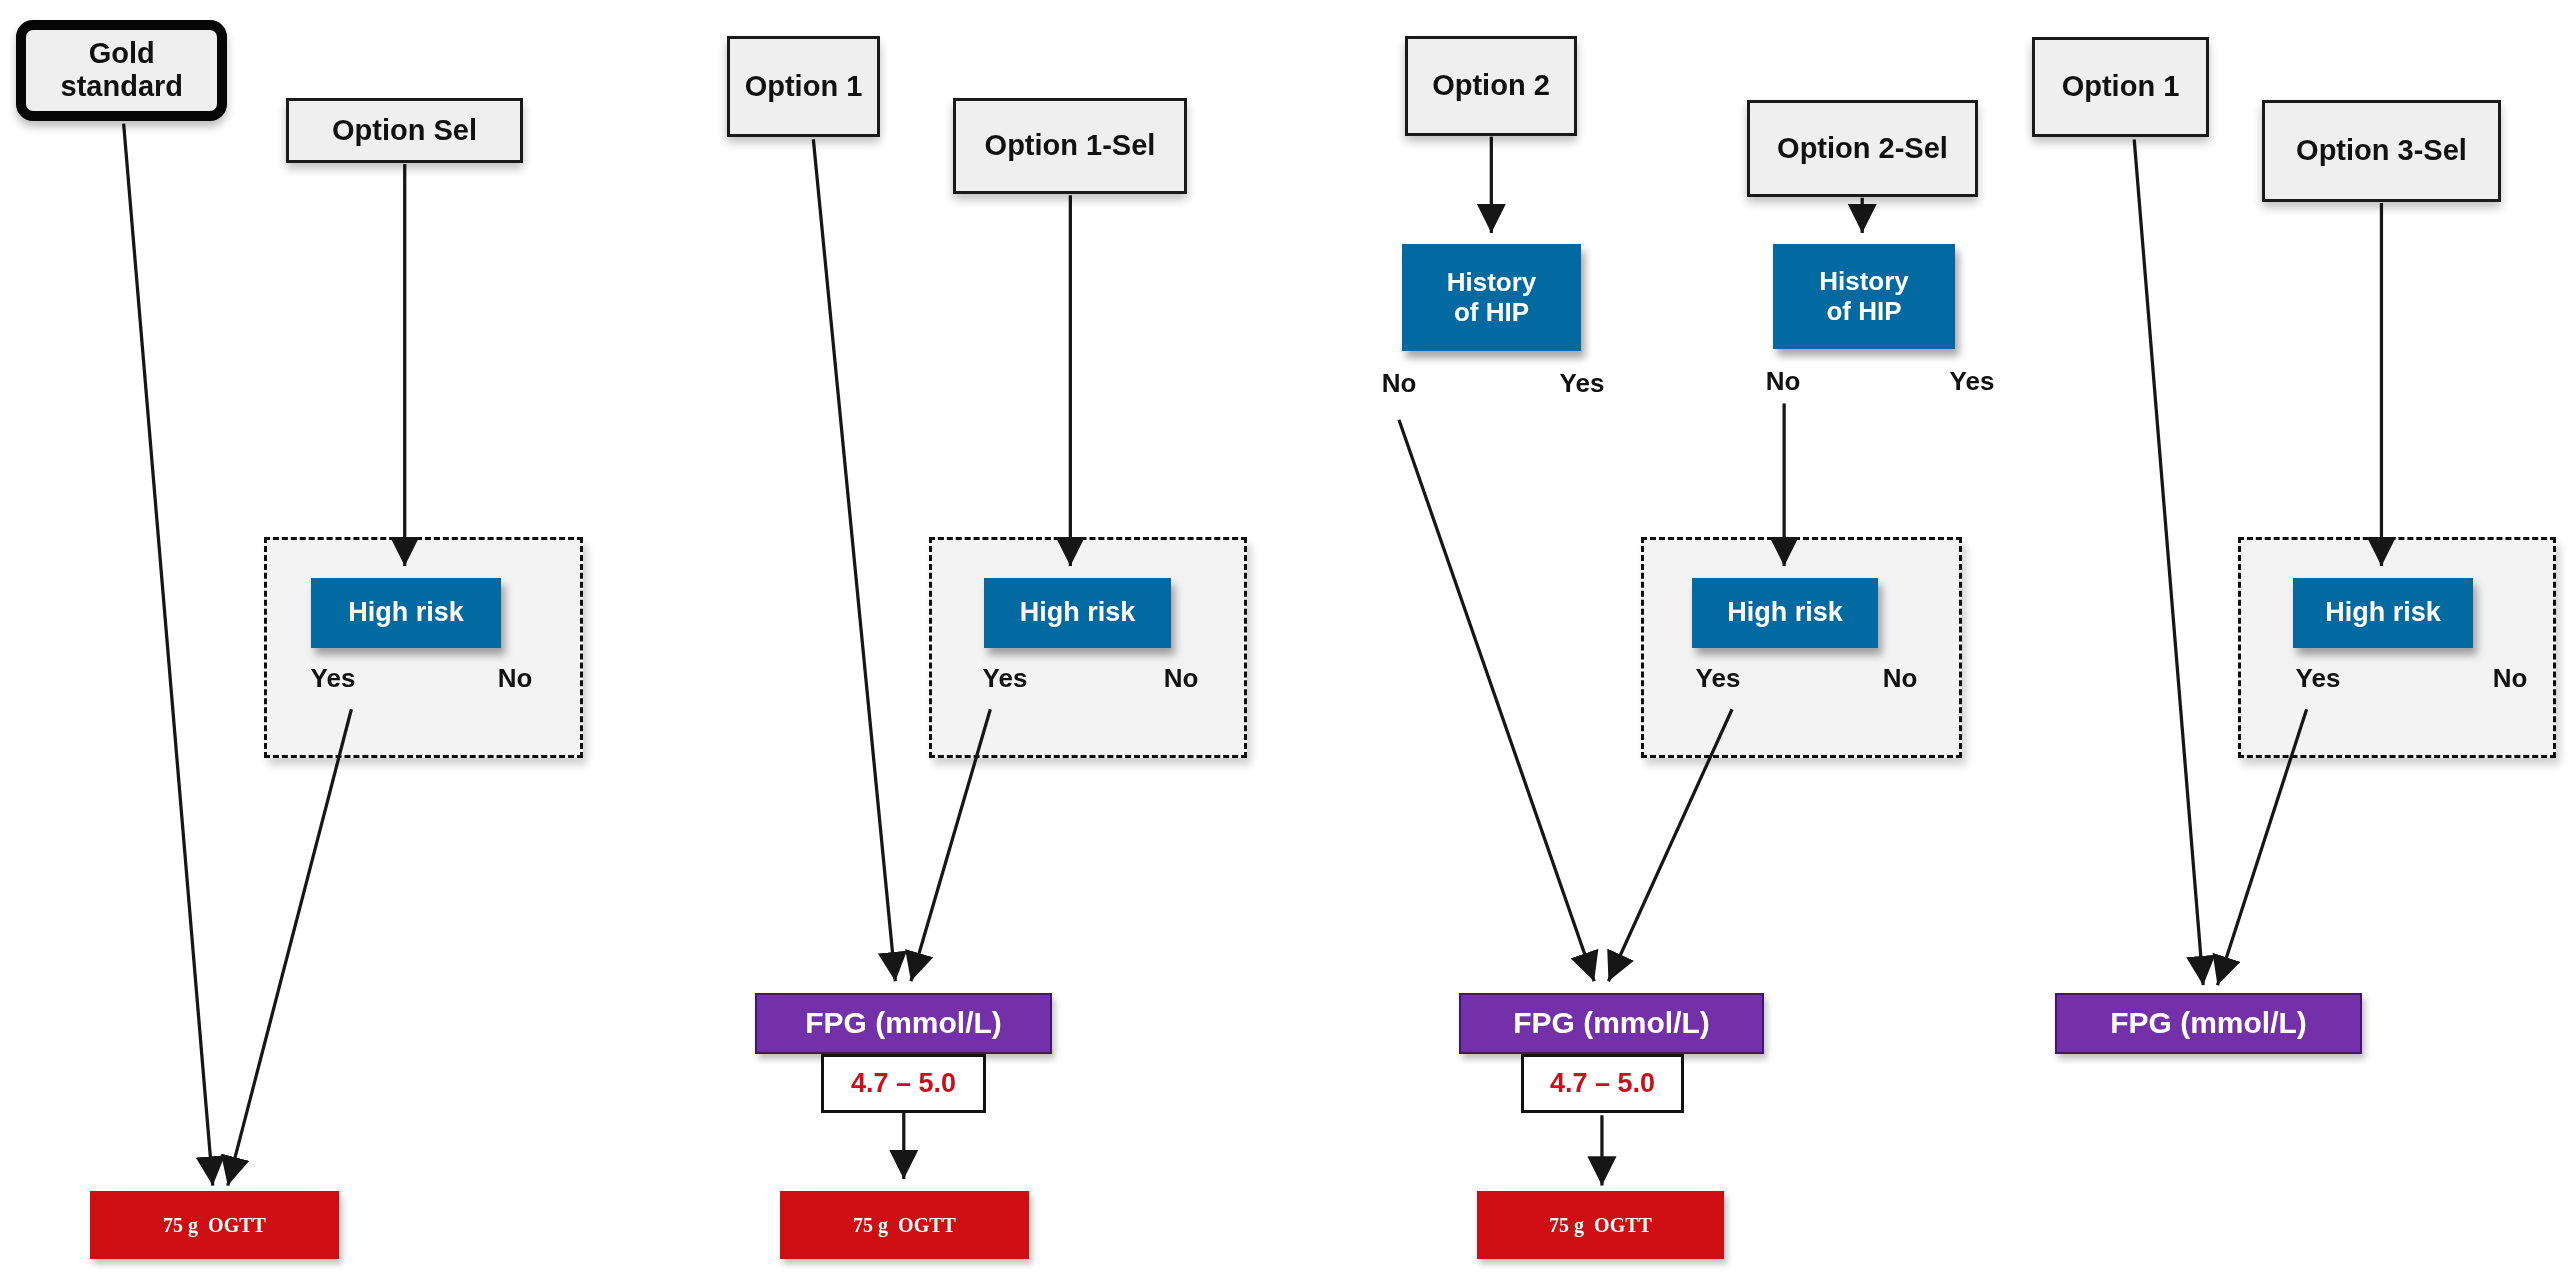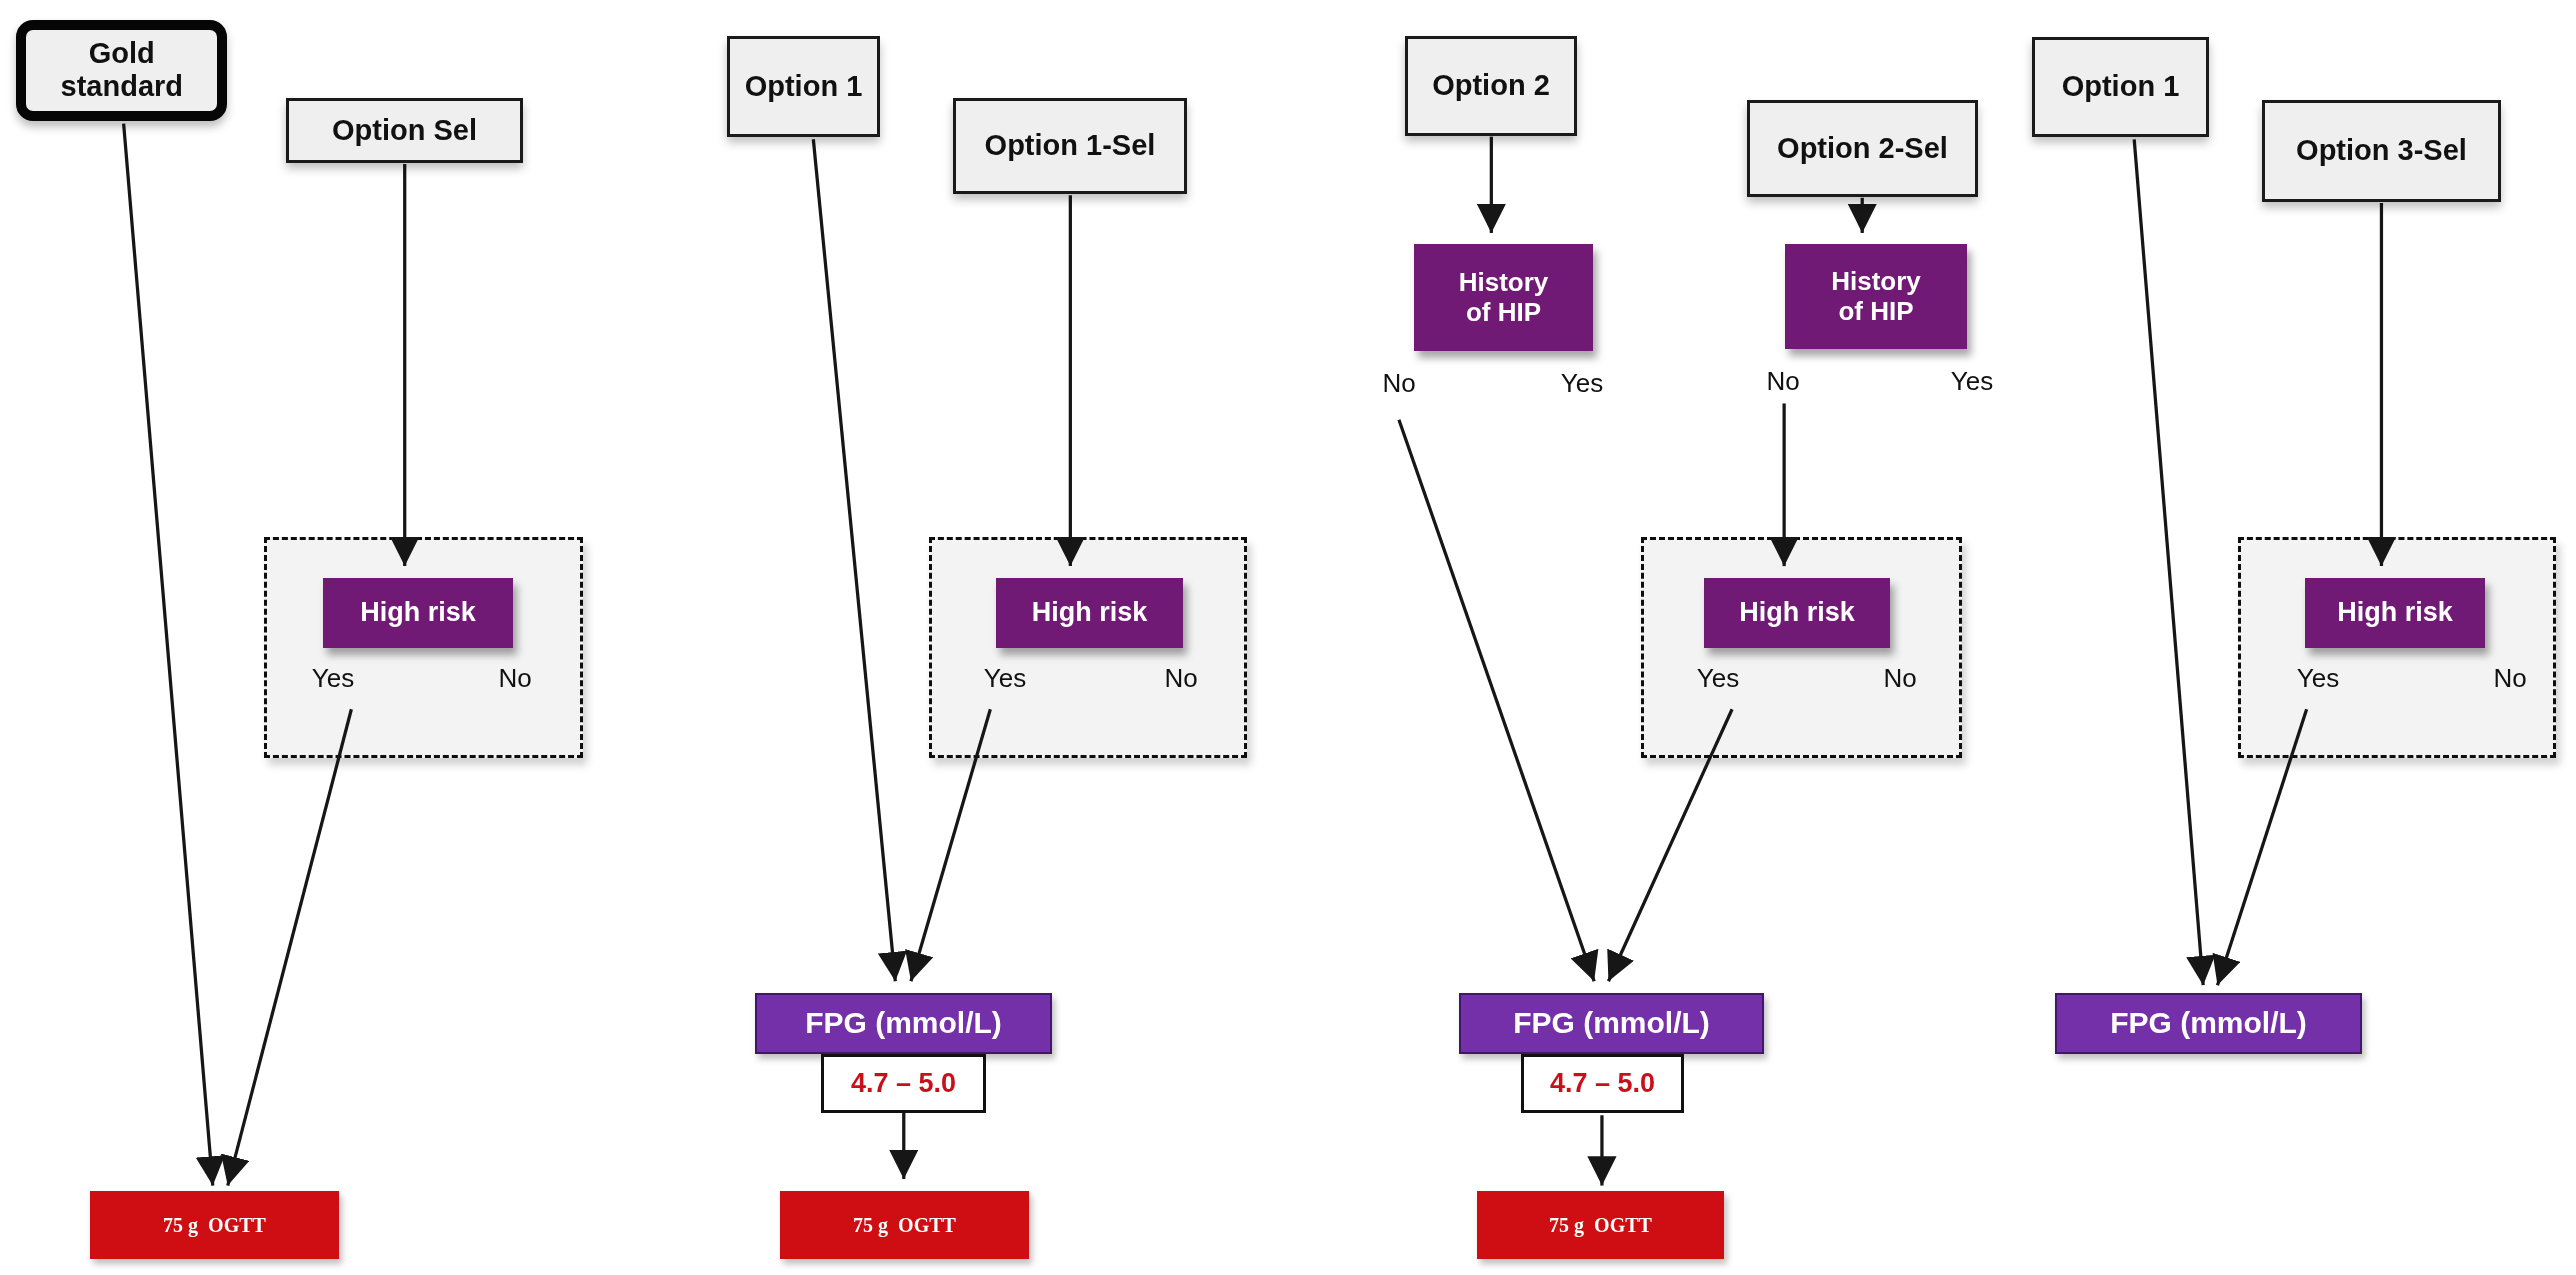--- a/index.html
+++ b/index.html
@@ -17,38 +17,37 @@
     box-shadow:0 5.9px 9px rgba(0,0,0,.25);font-size:29px;
   }
   .goldbox{
     border-width:10.4px;border-color:#060606;border-radius:17px;font-size:29px;
   }
   .dashedzone{
     position:absolute;background:#f3f3f3;border:3.9px dashed #0e0e0e;box-sizing:border-box;
     box-shadow:3.9px 6.5px 7.8px rgba(0,0,0,.18);z-index:0;
   }
   .blackbox{
-    background:#701a75;color:#ffffff;font-size:27px;
+    background:#0369a1;color:#ffffff;font-size:27px;
     box-shadow:3.9px 7.2px 7.8px rgba(0,0,0,.35);
-    margin-left:12px;
   }
   .purplebox{
     background:#7430A8;color:#ffffff;border:2px solid #41176b;font-size:30px;
     box-shadow:2.6px 5.2px 6.5px rgba(0,0,0,.25);
   }
   .redbox{
     background:#CF0E13;color:#ffffff;font-size:20px;white-space:pre;
     box-shadow:2.6px 5.2px 6.5px rgba(0,0,0,.25);
     font-family:Liberation Serif, serif;
   }
   .rangebox{
     background:#ffffff;border:3.9px solid #111111;color:#C9101A;font-size:27px;
   }
   .lbl{
-    position:absolute;transform:translate(-50%,-50%);font-size:26px;font-weight:normal;
+    position:absolute;transform:translate(-50%,-50%);font-size:26px;font-weight:bold;
     color:#111;z-index:2;white-space:nowrap;
   }
   #connectors{position:absolute;left:0;top:0;z-index:1;}
   #connectors line{stroke:#161616;stroke-width:5;}
 </style>
 </head>
 <body>
 
 <div id="stage">
 

